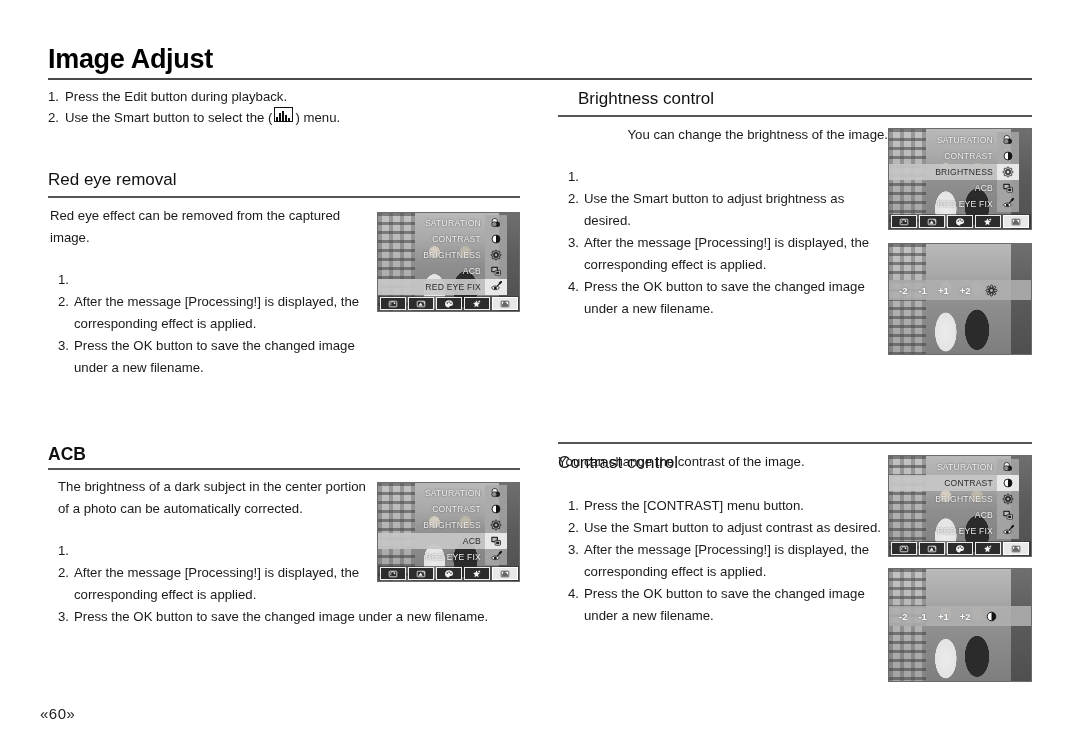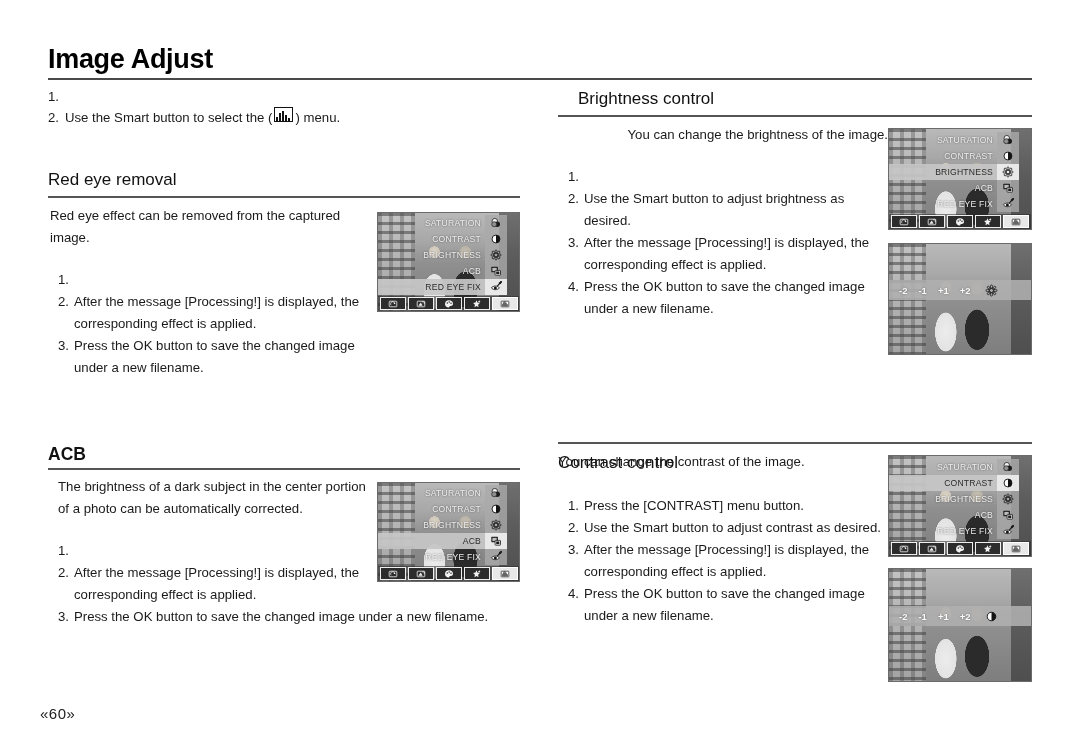--- a/index.html
+++ b/index.html
@@ -240,20 +240,21 @@
 </style>
 </head>
 <body>
 
 <div class="page-title">Image Adjust</div>
 <div class="title-rule"></div>
 
 <div class="intro-list">
   <div class="intro-line">
     <span class="intro-num">1.</span>
+    <span>Press the Edit button during playback.</span>
   </div>
   <div class="intro-line">
     <span class="intro-num">2.</span>
     <span>Use the Smart button to select the ( </span>
     <span class="hist-icon">
       <i style="left:1px;height:4px;"></i>
         <i style="left:4px;height:8px;"></i>
         <i style="left:7px;height:10px;"></i>
         <i style="left:10px;height:6px;"></i>
         <i style="left:13px;height:3px;"></i>

